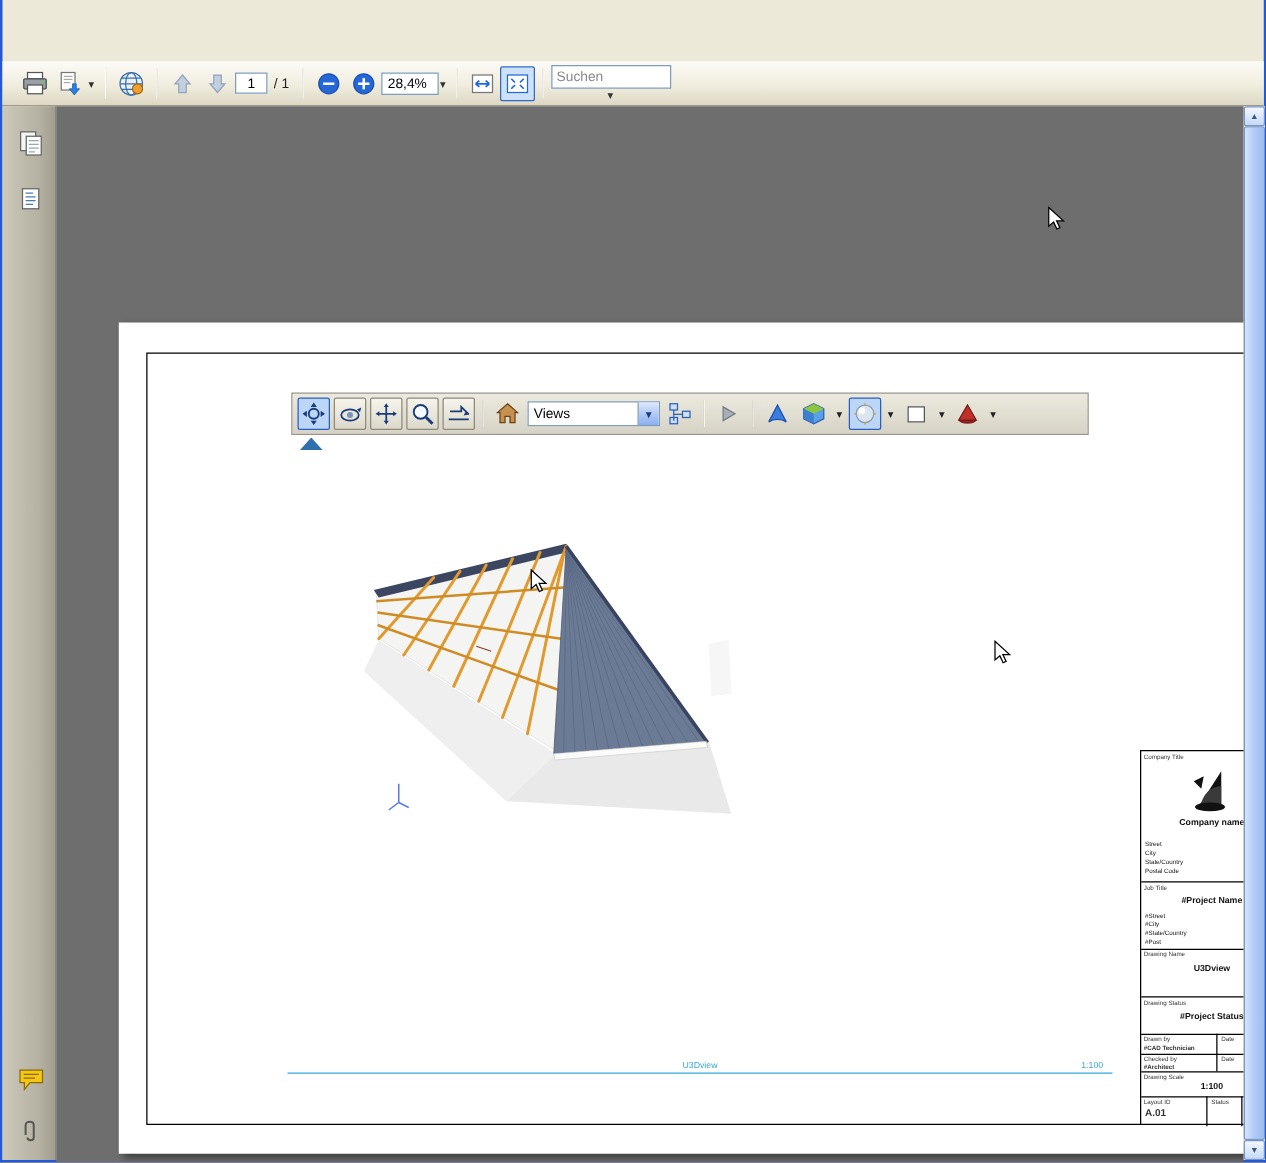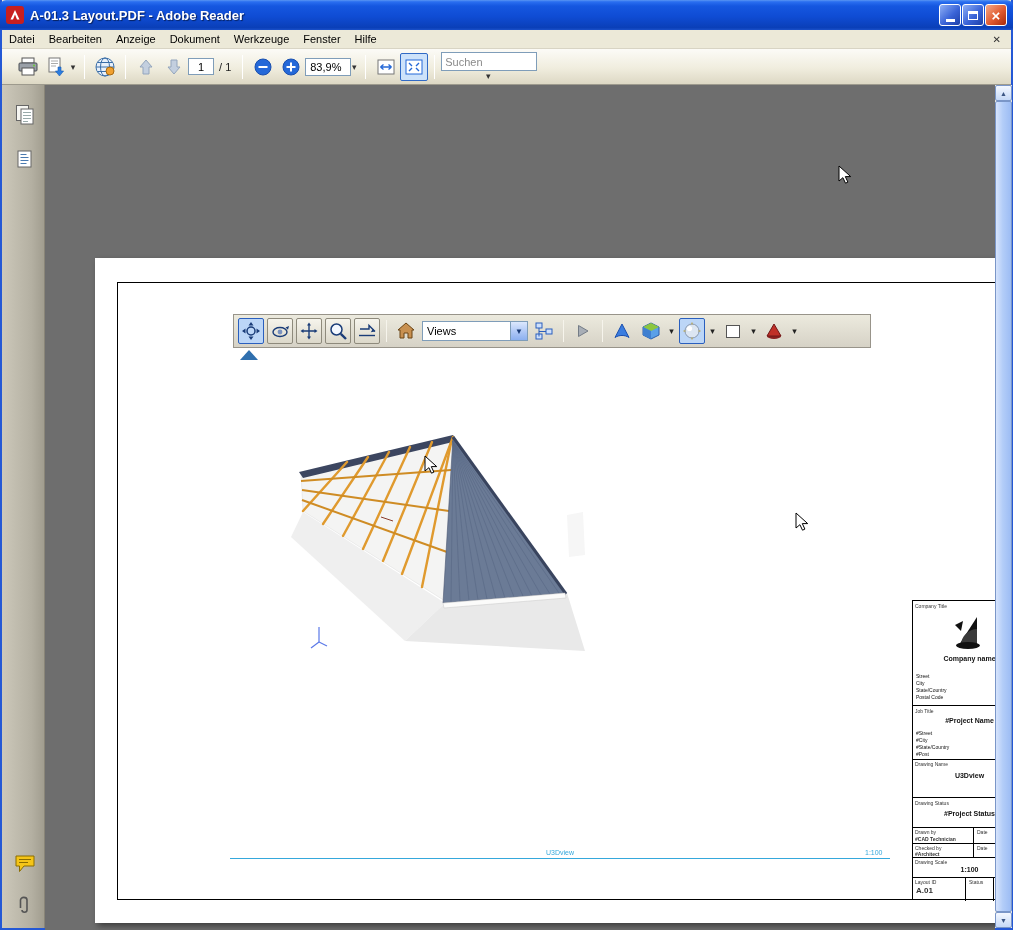--- a/index.html
+++ b/index.html
@@ -142,49 +142,21 @@
     position:absolute; left:0; top:16px; width:17px; height:811px;
     background:linear-gradient(90deg,#d7e4fc,#b3cdf8 45%,#9cbcf4); border:1px solid #7a96c8; border-radius:2px;
   }
   .cursor { position:absolute; z-index:99; pointer-events:none; }
 </style>
 </head>
 <body>
 
 <div id="win">
 
-  <div class="titlebar">
-    <span class="app-icon">
-      <svg width="18" height="18" viewBox="0 0 18 18">
-          <rect width="18" height="18" rx="3" fill="#c81f1f"></rect>
-          <path d="M4.5,13.5 L9,4 L13.5,13.5 L11,13.5 L9,8.5 L7,13.5 Z" fill="#fff"></path>
-        </svg>
-    </span>
-    <span class="title">A-01.3 Layout.PDF - Adobe Reader</span>
-    <div class="wbtn min">
-        <span class="glyph-min"></span>
-      </div>
-    <div class="wbtn max">
-        <span class="glyph-max"></span>
-      </div>
-    <div class="wbtn closeb">
-        <span class="glyph-close">×</span>
-      </div>
-  </div>
-
-  <div class="menubar">
-    <span class="menu-item">Datei</span>
-    <span class="menu-item">Bearbeiten</span>
-    <span class="menu-item">Anzeige</span>
-    <span class="menu-item">Dokument</span>
-    <span class="menu-item">Werkzeuge</span>
-    <span class="menu-item">Fenster</span>
-    <span class="menu-item">Hilfe</span>
-    <span class="menubar-x">✕</span>
-  </div>
+
 
   <div class="toolbar">
     <div class="tb-btn">
       <svg width="22" height="20" viewBox="0 0 22 20">
           <rect x="5" y="1" width="12" height="5" fill="#fff" stroke="#555"></rect>
           <rect x="2" y="6" width="18" height="8" rx="1" fill="#9aa0a8" stroke="#4a4e55"></rect>
           <rect x="5" y="11" width="12" height="7" fill="#fff" stroke="#555"></rect>
           <circle cx="17" cy="8.5" r="1" fill="#6c3"></circle>
         </svg>
     </div>
@@ -228,21 +200,21 @@
         </svg>
     </div>
     <div class="tb-btn">
       <svg width="18" height="18" viewBox="0 0 18 18">
           <circle cx="9" cy="9" r="8" fill="#2468d8" stroke="#1a4fae"></circle>
           <rect x="4.5" y="8" width="9" height="2" fill="#fff"></rect>
           <rect x="8" y="4.5" width="2" height="9" fill="#fff"></rect>
         </svg>
     </div>
     <div class="zoom-box">
-        <span>83,9%</span>
+        <span>28,4%</span>
       </div>
     <span class="tb-caret">▾</span>
     <div class="tb-sep"></div>
     <div class="tb-btn">
       <svg width="20" height="18" viewBox="0 0 20 18">
           <rect x="2" y="2" width="16" height="14" fill="#fff" stroke="#777"></rect>
           <path d="M4.5,9 h11 M4.5,9 l3,-2.5 M4.5,9 l3,2.5 M15.5,9 l-3,-2.5 M15.5,9 l-3,2.5" stroke="#2468d8" fill="none" stroke-width="1.4"></path>
         </svg>
     </div>
     <div class="tb-btn sel">

